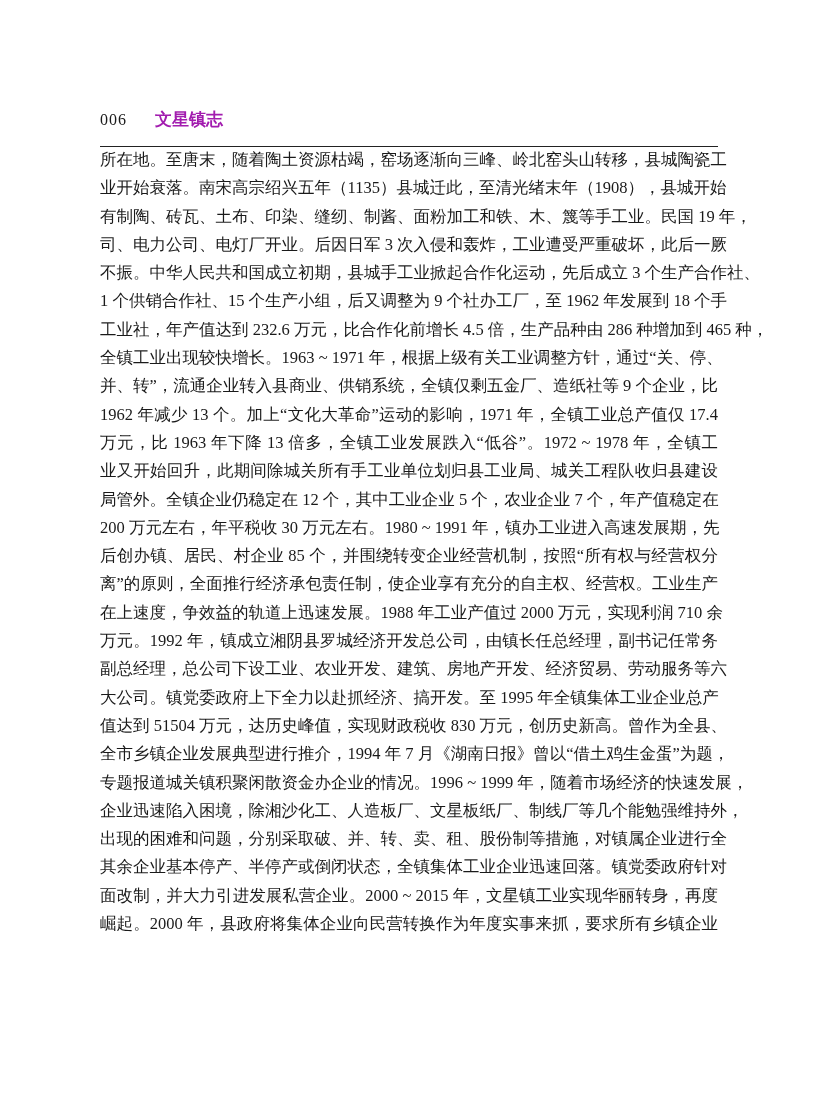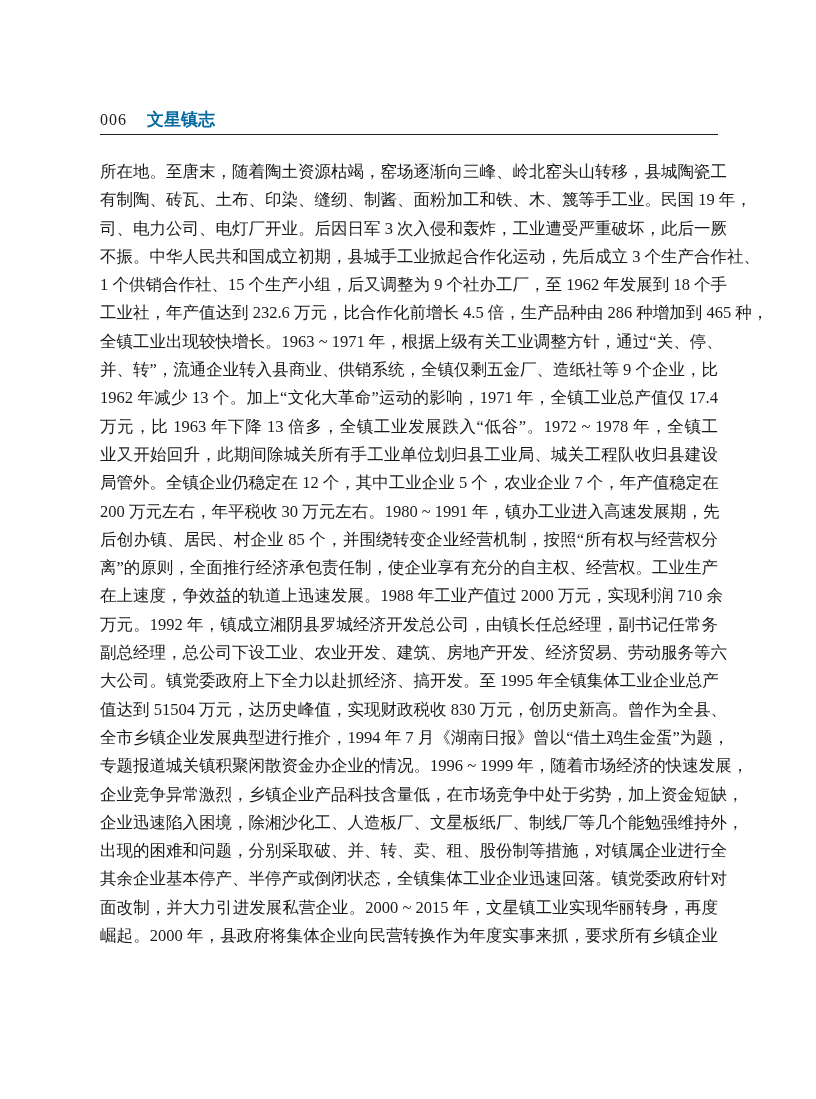--- a/index.html
+++ b/index.html
@@ -18,40 +18,40 @@
   }
   .running-header {
     position: absolute;
     left: 100px;
     top: 108px;
     width: 618px;
     height: 26px;
     border-bottom: 1.5px solid #222222;
     display: flex;
     align-items: baseline;
-    padding-bottom: 0;
+    padding-bottom: 12px;
     box-sizing: content-box;
   }
   .page-number {
     font-size: 16px;
     letter-spacing: 1px;
     color: #1a1a1a;
     font-family: "Liberation Serif", "DejaVu Serif", serif;
   }
   .book-title {
-    margin-left: 20px;
+    margin-left: 28px;
     font-size: 17px;
     font-weight: bold;
-    color: #0369a1;
+    color: #a21caf;
     font-family: "Liberation Sans", "DejaVu Sans", sans-serif;
   }
   .body-text {
     position: absolute;
     left: 100px;
-    top: 158px;
+    top: 146px;
     width: 618px;
   }
   .text-line {
     height: 28.3px;
     line-height: 28.3px;
     font-size: 16.5px;
     color: #1a1a1a;
     text-align: justify;
     text-align-last: justify;
     white-space: nowrap;
@@ -64,20 +64,21 @@
 
 <div class="page">
 
   <div class="running-header">
     <span class="page-number">006</span>
     <span class="book-title">文星镇志</span>
   </div>
 
   <div class="body-text">
       <div class="text-line">所在地。至唐末，随着陶土资源枯竭，窑场逐渐向三峰、岭北窑头山转移，县城陶瓷工</div>
+      <div class="text-line">业开始衰落。南宋高宗绍兴五年（1135）县城迁此，至清光绪末年（1908），县城开始</div>
       <div class="text-line">有制陶、砖瓦、土布、印染、缝纫、制酱、面粉加工和铁、木、篾等手工业。民国 19 年，</div>
       <div class="text-line">司、电力公司、电灯厂开业。后因日军 3 次入侵和轰炸，工业遭受严重破坏，此后一厥</div>
       <div class="text-line">不振。中华人民共和国成立初期，县城手工业掀起合作化运动，先后成立 3 个生产合作社、</div>
       <div class="text-line">1 个供销合作社、15 个生产小组，后又调整为 9 个社办工厂，至 1962 年发展到 18 个手</div>
       <div class="text-line">工业社，年产值达到 232.6 万元，比合作化前增长 4.5 倍，生产品种由 286 种增加到 465 种，</div>
       <div class="text-line">全镇工业出现较快增长。1963 ~ 1971 年，根据上级有关工业调整方针，通过“关、停、</div>
       <div class="text-line">并、转”，流通企业转入县商业、供销系统，全镇仅剩五金厂、造纸社等 9 个企业，比</div>
       <div class="text-line">1962 年减少 13 个。加上“文化大革命”运动的影响，1971 年，全镇工业总产值仅 17.4</div>
       <div class="text-line">万元，比 1963 年下降 13 倍多，全镇工业发展跌入“低谷”。1972 ~ 1978 年，全镇工</div>
       <div class="text-line">业又开始回升，此期间除城关所有手工业单位划归县工业局、城关工程队收归县建设</div>
@@ -85,21 +86,20 @@
       <div class="text-line">200 万元左右，年平税收 30 万元左右。1980 ~ 1991 年，镇办工业进入高速发展期，先</div>
       <div class="text-line">后创办镇、居民、村企业 85 个，并围绕转变企业经营机制，按照“所有权与经营权分</div>
       <div class="text-line">离”的原则，全面推行经济承包责任制，使企业享有充分的自主权、经营权。工业生产</div>
       <div class="text-line">在上速度，争效益的轨道上迅速发展。1988 年工业产值过 2000 万元，实现利润 710 余</div>
       <div class="text-line">万元。1992 年，镇成立湘阴县罗城经济开发总公司，由镇长任总经理，副书记任常务</div>
       <div class="text-line">副总经理，总公司下设工业、农业开发、建筑、房地产开发、经济贸易、劳动服务等六</div>
       <div class="text-line">大公司。镇党委政府上下全力以赴抓经济、搞开发。至 1995 年全镇集体工业企业总产</div>
       <div class="text-line">值达到 51504 万元，达历史峰值，实现财政税收 830 万元，创历史新高。曾作为全县、</div>
       <div class="text-line">全市乡镇企业发展典型进行推介，1994 年 7 月《湖南日报》曾以“借土鸡生金蛋”为题，</div>
       <div class="text-line">专题报道城关镇积聚闲散资金办企业的情况。1996 ~ 1999 年，随着市场经济的快速发展，</div>
-      <div class="text-line">企业竞争异常激烈，乡镇企业产品科技含量低，在市场竞争中处于劣势，加上资金短缺，</div>
       <div class="text-line">企业迅速陷入困境，除湘沙化工、人造板厂、文星板纸厂、制线厂等几个能勉强维持外，</div>
       <div class="text-line">出现的困难和问题，分别采取破、并、转、卖、租、股份制等措施，对镇属企业进行全</div>
       <div class="text-line">其余企业基本停产、半停产或倒闭状态，全镇集体工业企业迅速回落。镇党委政府针对</div>
       <div class="text-line">面改制，并大力引进发展私营企业。2000 ~ 2015 年，文星镇工业实现华丽转身，再度</div>
       <div class="text-line">崛起。2000 年，县政府将集体企业向民营转换作为年度实事来抓，要求所有乡镇企业</div>
     </div>
 
 </div>
 
 </body></html>

